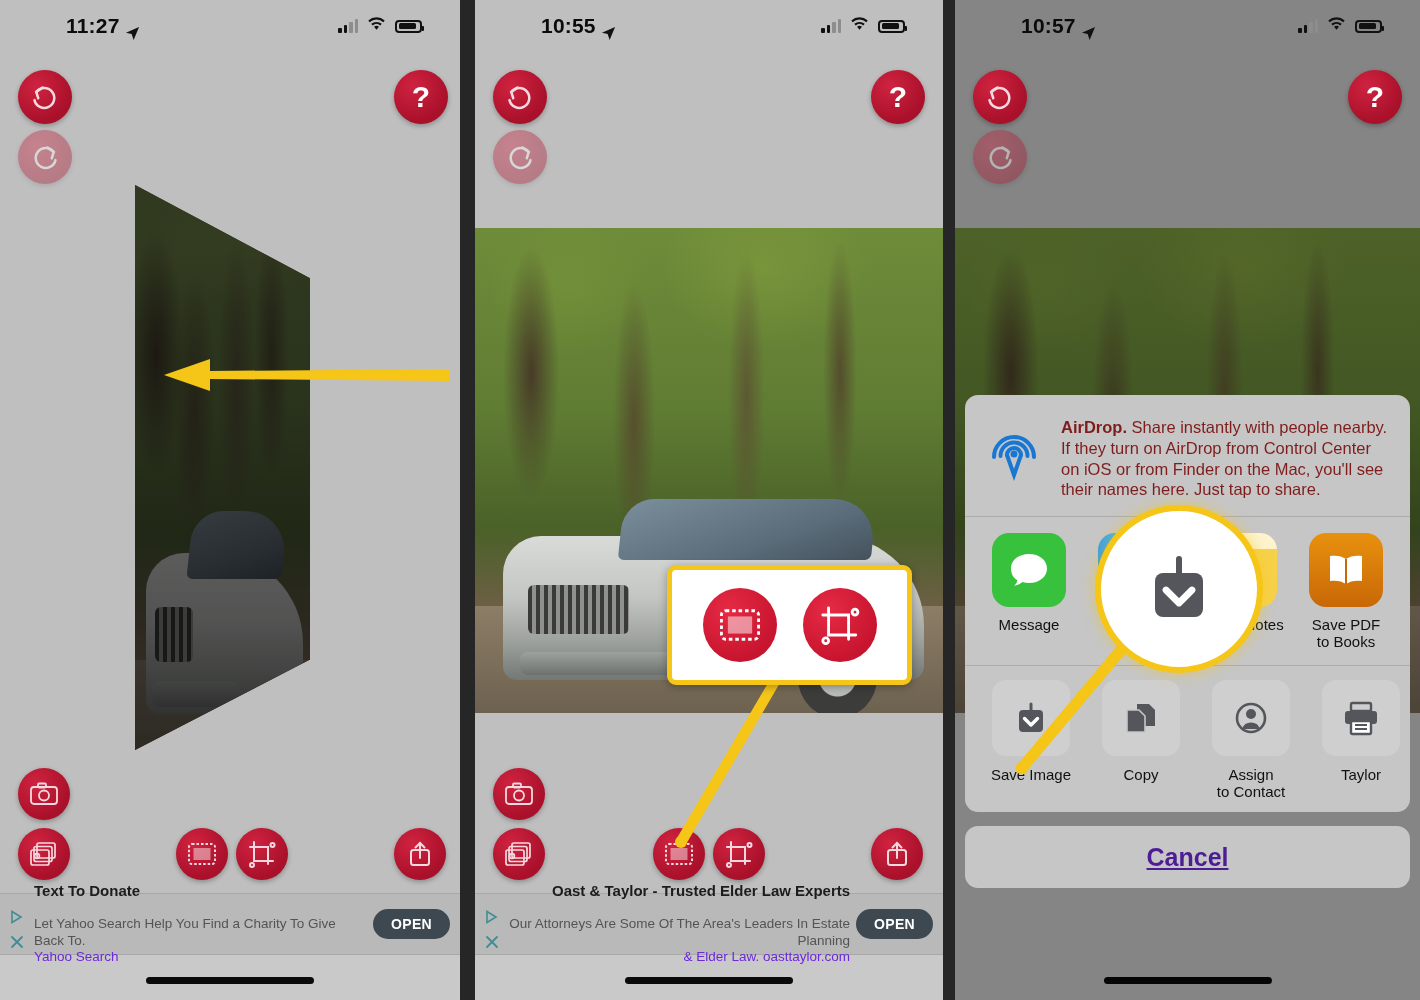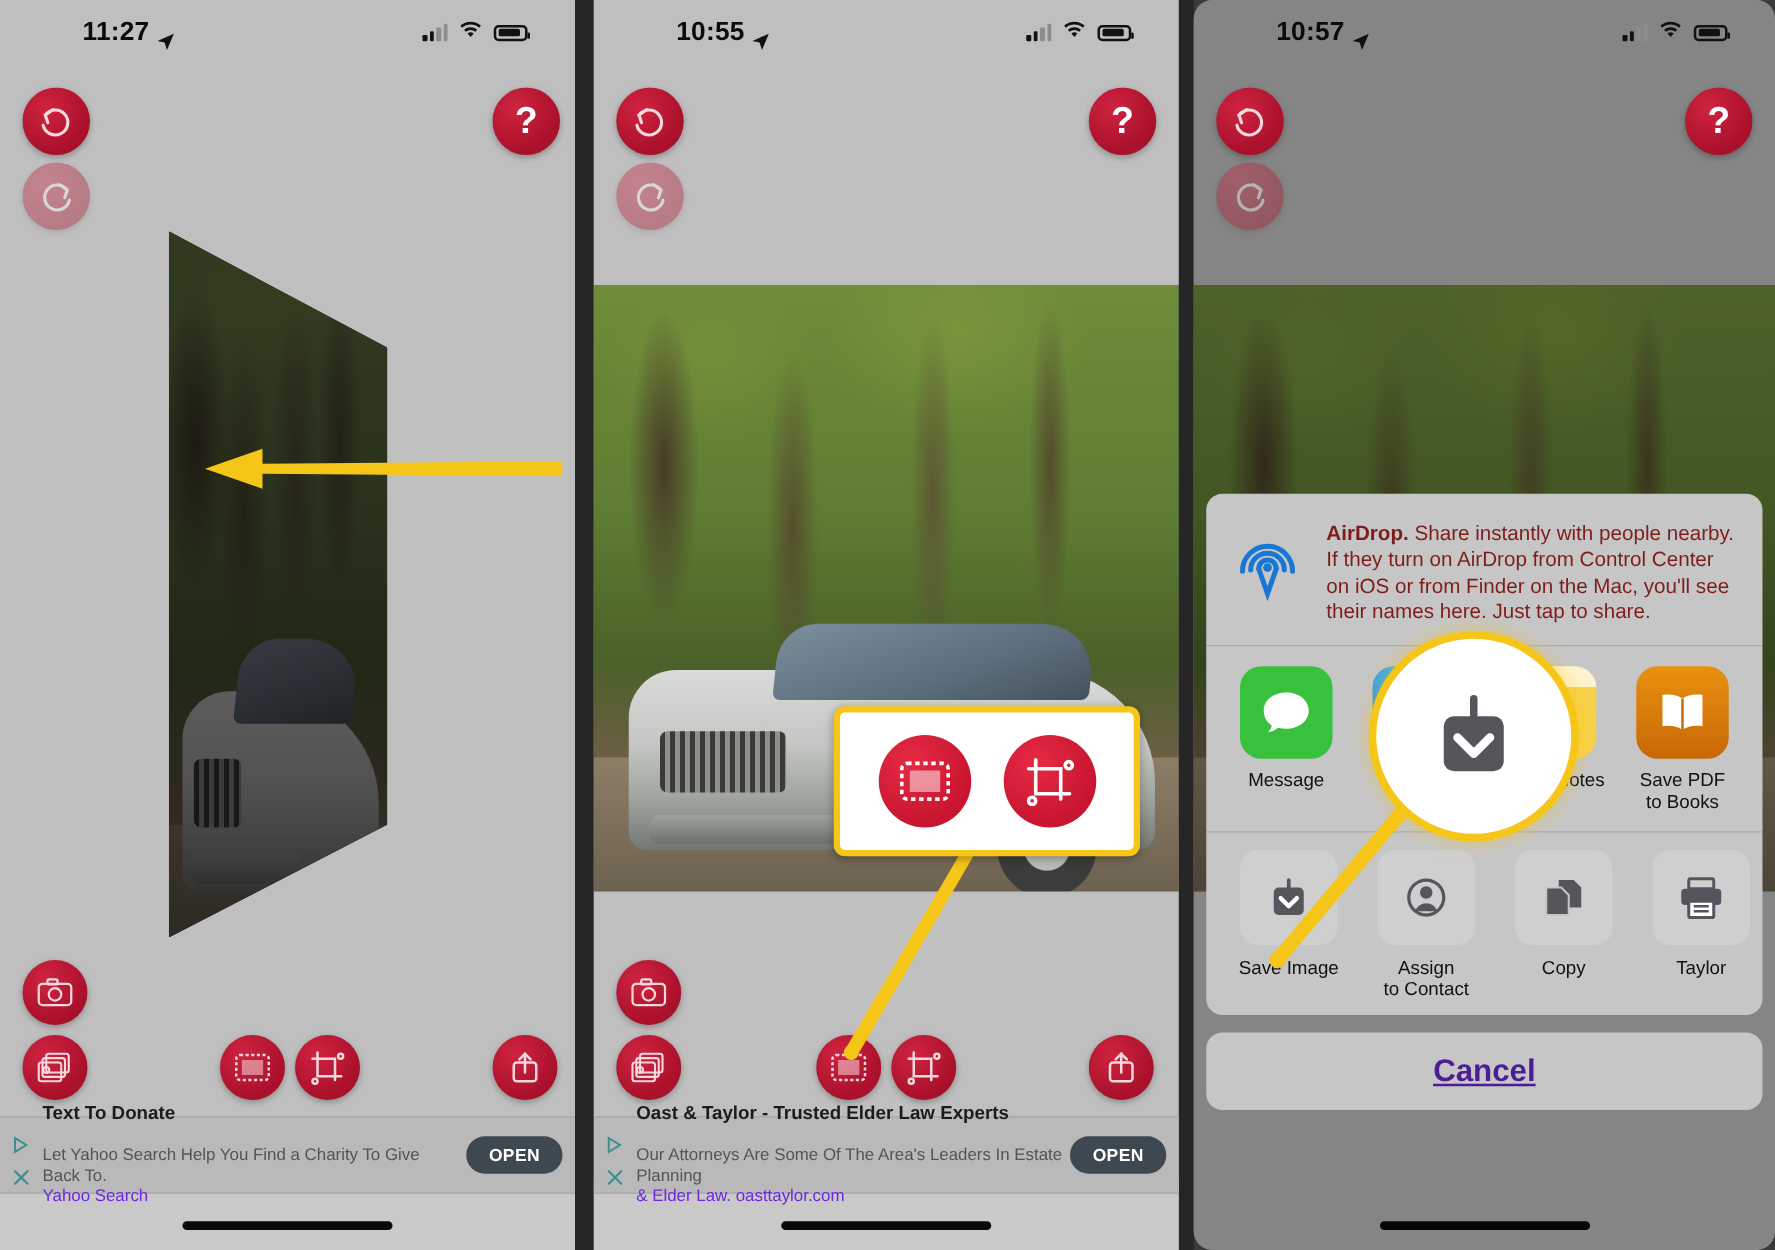--- a/index.html
+++ b/index.html
@@ -5,21 +5,21 @@
   * { box-sizing: border-box; margin:0; padding:0; }
   html,body { width:1420px; height:1000px; overflow:hidden; background:#2a2a2a;
               font-family:"Liberation Sans", sans-serif; }
   .board { position:relative; width:1420px; height:1000px; display:flex; background:#3a3a3a; }
 
   .panel { position:relative; overflow:hidden; height:1000px; background:#bfbfbf; }
   #panel1 { width:460px; }
   .sep { width:15px; height:1000px; background:#262626; }
   #panel2 { width:468px; }
   .sep2 { width:12px; height:1000px; background:#262626; }
-  #panel3 { width:465px;border-radius:15px; }
+  #panel3 { width:465px; }
 
   
   .statusbar { position:absolute; top:0; left:0; right:16px; height:52px;
                display:flex; align-items:center; justify-content:space-between;
                padding:16px 22px; z-index:30;margin-left:44px; }
   .sb-time { font-size:21px; font-weight:700; color:#0b0b0b; letter-spacing:.2px;
              display:flex; align-items:center; gap:5px; }
   .loc-arrow { width:0;height:0; }
   .loc-arrow svg { display:block; }
   .sb-right { display:flex; align-items:center; gap:9px; }
@@ -385,21 +385,21 @@
     </div>
     <div class="rbtn" style="left:396px; top:828px; width:52px; height:52px;">
       <svg width="26" height="28" viewBox="0 0 26 28" fill="none" stroke="#f6d9de" stroke-width="2" stroke-linecap="round">
         <rect x="4" y="10" width="18" height="15" rx="2.5"></rect>
           <path d="M13 18V3"></path>
           <path d="M8.5 7.5 13 3l4.5 4.5"></path>
       </svg>
     </div>
 
     <div class="bottom-strip"></div>
-    <div class="ad" style="top:893px; height:62px;">
+    <div class="ad" style="top:893px; height:62px;text-align:right;">
       <div class="ad-marks">
         <span>
           <svg width="14" height="14" viewBox="0 0 14 14" fill="none" stroke="#3f8f92" stroke-width="1.6">
               <path d="M2 1.5v11l9-5.5z"></path>
             </svg>
         </span>
         <span>
           <svg width="14" height="14" viewBox="0 0 14 14" fill="none" stroke="#3f8f92" stroke-width="1.8" stroke-linecap="round">
               <path d="M2 2l10 10M12 2L2 12"></path>
             </svg>
@@ -543,37 +543,37 @@
               <svg width="40" height="40" viewBox="0 0 40 40">
                   <rect x="8" y="12" width="24" height="22" rx="4" fill="#55565c"></rect>
                   <path d="M20 6v20" stroke="#55565c" stroke-width="3" stroke-linecap="round"></path>
                   <path d="M13.5 20.5 20 27l6.5-6.5" fill="none" stroke="#fff" stroke-width="3.4" stroke-linecap="round" stroke-linejoin="round"></path>
                 </svg>
             </div>
             <div class="act-label">Save Image</div>
           </div>
           <div class="act-item">
             <div class="act-icon-bg">
+              <svg width="40" height="40" viewBox="0 0 40 40">
+                  <path d="M16 6h12l6 6v16H16z" fill="#55565c"></path>
+                  <path d="M6 12h12l6 6v16H6z" fill="#55565c" stroke="#c6c6c6" stroke-width="1.6"></path>
+                </svg>
+            </div>
+            <div class="act-label">Copy</div>
+          </div>
+          <div class="act-item">
+            <div class="act-icon-bg">
               <svg width="42" height="42" viewBox="0 0 42 42">
                   <circle cx="21" cy="21" r="14" fill="none" stroke="#55565c" stroke-width="2.6"></circle>
                   <circle cx="21" cy="17" r="5" fill="#55565c"></circle>
                   <path d="M12 32a9.5 9.5 0 0118 0z" fill="#55565c"></path>
                 </svg>
             </div>
             <div class="act-label" style="white-space:pre-line;">Assign
 to Contact</div>
-          </div>
-          <div class="act-item">
-            <div class="act-icon-bg">
-              <svg width="40" height="40" viewBox="0 0 40 40">
-                  <path d="M16 6h12l6 6v16H16z" fill="#55565c"></path>
-                  <path d="M6 12h12l6 6v16H6z" fill="#55565c" stroke="#c6c6c6" stroke-width="1.6"></path>
-                </svg>
-            </div>
-            <div class="act-label">Copy</div>
           </div>
           <div class="act-item">
             <div class="act-icon-bg">
               <svg width="42" height="38" viewBox="0 0 42 38">
                   <rect x="11" y="4" width="20" height="8" rx="1.5" fill="none" stroke="#55565c" stroke-width="2.4"></rect>
                   <rect x="5" y="12" width="32" height="13" rx="3" fill="#55565c"></rect>
                   <rect x="11" y="22" width="20" height="13" rx="1.5" fill="#fff" stroke="#55565c" stroke-width="2.4"></rect>
                   <path d="M15 26h12M15 30h12" stroke="#55565c" stroke-width="2"></path>
                 </svg>
             </div>

